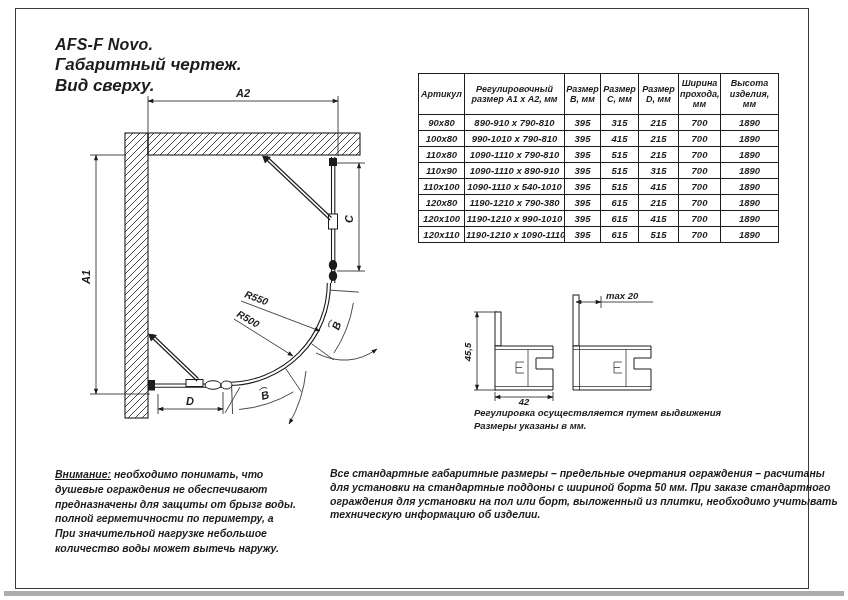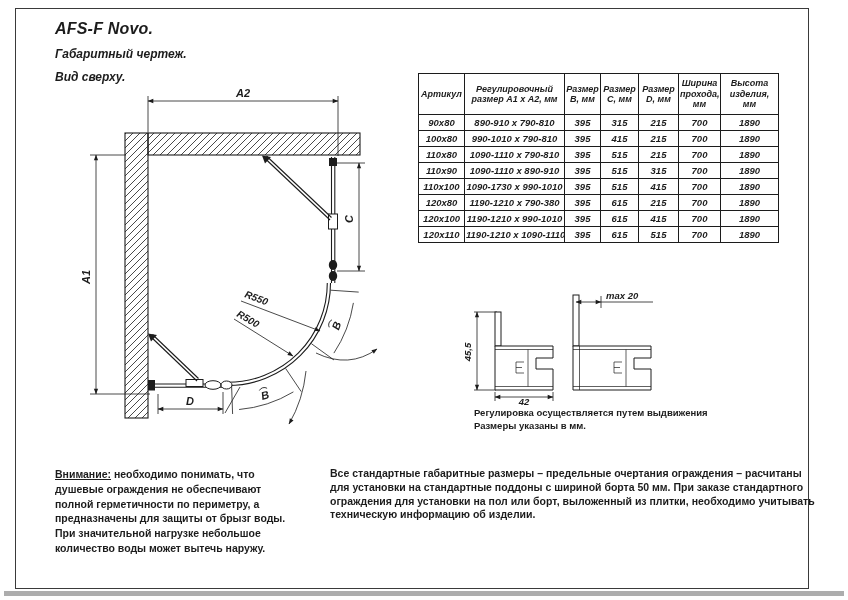--- a/index.html
+++ b/index.html
@@ -7,23 +7,23 @@
     position:relative;width:848px;height:600px;overflow:hidden;
     background:#ffffff;
     font-family:"Liberation Sans",sans-serif;
     color:#1c1c1c;
   }
   .frame{
     position:absolute;left:15px;top:8px;width:794px;height:581px;
     border:1.5px solid #3a3a3a;box-sizing:border-box;background:#fff;
   }
   .page-shadow{position:absolute;left:4px;top:591px;width:840px;height:5px;background:#adadad}
-  .title-block{position:absolute;left:55px;top:20px;font-style:italic}
+  .title-block{position:absolute;left:55px;top:36px;font-style:italic}
   .title-main{font-size:16px;font-weight:700;letter-spacing:.2px}
-  .title-sub{font-size:12px;font-weight:700;margin-top:9px}
+  .title-sub{font-size:17px;font-weight:700;margin-top:1px}
   
   table.sizes{
     position:absolute;left:418px;top:73px;width:360px;
     border-collapse:collapse;table-layout:fixed;
     font-style:italic;font-weight:700;
   }
   table.sizes th,table.sizes td{
     border:1px solid #1c1c1c;text-align:center;vertical-align:middle;
     padding:0 1px;overflow:hidden;
   }
@@ -34,21 +34,21 @@
   .thin{stroke:#1c1c1c;stroke-width:.8;fill:none}
   .thin2{stroke:#1c1c1c;stroke-width:.7;fill:none}
   .glass{stroke:#1c1c1c;stroke-width:1.1;fill:none}
   .part{fill:#fff;stroke:#1c1c1c;stroke-width:1}
   .dark{fill:#1c1c1c;stroke:none}
   .wall{fill:url(#hatch);stroke:#1c1c1c;stroke-width:1.1}
   text.dim{font:italic 700 11px "Liberation Sans",sans-serif;fill:#1c1c1c}
   text.rlab{font:italic 700 10px "Liberation Sans",sans-serif;fill:#1c1c1c}
   text.plab{font:italic 700 9.5px "Liberation Sans",sans-serif;fill:#1c1c1c}
   
-  .note{position:absolute;font-weight:700}
+  .note{position:absolute;font-style:italic;font-weight:700}
   .warning{left:55px;top:467px;width:268px;font-size:10.5px;line-height:14.8px}
   .warning .u{text-decoration:underline}
   .footnote{left:330px;top:467px;width:508px;font-size:10.5px;line-height:13.8px}
   .profile-note{left:474px;top:407px;width:250px;font-size:9.5px;line-height:12.5px}
 </style>
 </head>
 <body>
 
 <div class="frame"></div>
 
@@ -219,21 +219,21 @@
         <td>110х90</td>
         <td>1090-1110 х 890-910</td>
         <td>395</td>
         <td>515</td>
         <td>315</td>
         <td>700</td>
         <td>1890</td>
       </tr>
       <tr>
         <td>110х100</td>
-        <td>1090-1730 х 990-1010</td>
+        <td>1090-1110 х 540-1010</td>
         <td>395</td>
         <td>515</td>
         <td>415</td>
         <td>700</td>
         <td>1890</td>
       </tr>
       <tr>
         <td>120х80</td>
         <td>1190-1210 х 790-380</td>
         <td>395</td>
@@ -304,22 +304,22 @@
 
 <div class="note profile-note">
     <div>Регулировка осуществляется путем выдвижения</div>
     <div>Размеры указаны в мм.</div>
   </div>
 
 <div class="note warning">
   <div><span class="u">Внимание:</span><span> необходимо понимать, что</span></div>
   <div>
       <div>душевые ограждения не обеспечивают</div>
+      <div>предназначены для защиты от брызг воды.</div>
       <div>полной герметичности по периметру, а</div>
-      <div>предназначены для защиты от брызг воды.</div>
       <div>При значительной нагрузке небольшое</div>
       <div>количество воды может вытечь наружу.</div>
     </div>
 </div>
 
 <div class="note footnote">
     <div>Все стандартные габаритные размеры – предельные очертания ограждения – расчитаны</div>
     <div>для установки на стандартные поддоны с шириной борта 50 мм. При заказе стандартного</div>
     <div>ограждения для установки на пол или борт, выложенный из плитки, необходимо учитывать</div>
     <div>техническую информацию об изделии.</div>

